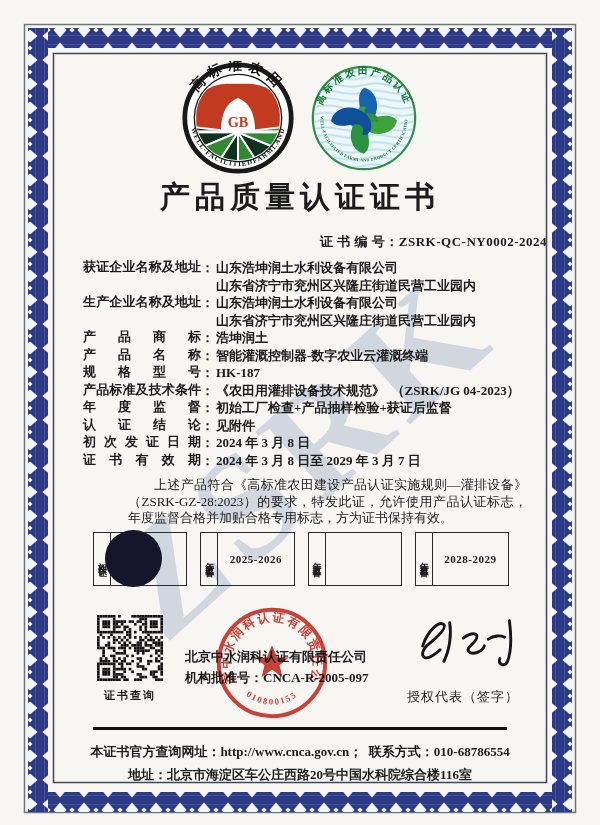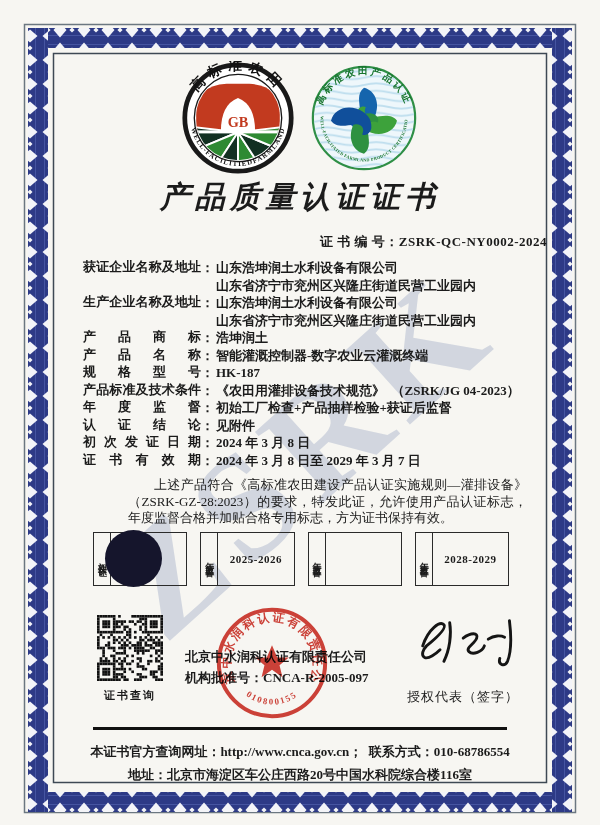--- a/index.html
+++ b/index.html
@@ -4,21 +4,21 @@
 <style>
   html,body{margin:0;padding:0;background:#e9e9e6;}
   .page{position:relative;width:600px;height:825px;background:#f7f6f2;overflow:hidden;
         font-family:"Liberation Serif","DejaVu Serif",serif;color:#1b1b1b;}
   .watermark{position:absolute;left:50%;top:455px;transform:translate(-50%,-50%) rotate(-42deg);
         font-size:150px;font-weight:bold;letter-spacing:12px;color:rgba(105,125,170,.26);
         z-index:0;pointer-events:none;white-space:nowrap;}
   .frame{position:absolute;left:0;top:0;z-index:1;}
   .content{position:absolute;left:53px;top:53px;width:494px;height:730px;z-index:2;}
   .logos{position:absolute;top:8px;left:0;right:0;display:flex;justify-content:center;align-items:center;gap:14px;}
-  .title{position:absolute;top:124px;left:0;right:0;text-align:center;font-size:30px;font-weight:bold;letter-spacing:5px;font-style:italic;}
+  .title{position:absolute;top:124px;left:0;right:0;text-align:center;font-size:30px;font-weight:bold;letter-spacing:5px;}
   .certno{position:absolute;top:180px;left:0;right:0;text-align:right;font-size:13px;font-weight:bold;letter-spacing:.5px;}
   .fields{position:absolute;top:206px;left:30px;right:14px;font-size:13px;font-weight:bold;line-height:17.5px;}
   .frow{display:flex;}
   .flabel{width:118px;flex:none;text-align:justify;text-align-last:justify;font-family:Liberation Mono, monospace;}
   .fcolon{flex:none;width:15px;}
   .fval{flex:1;}
   .statement{position:absolute;top:424px;left:30px;right:20px;font-size:13px;font-weight:normal;
         line-height:16.5px;text-indent:2em;text-align:justify;margin-left:45px;}
   .boxes{position:absolute;top:479px;left:40px;right:38px;display:flex;gap:13px;}
   .sbox{flex:1;height:52px;border:1.5px solid #2a2a2a;display:flex;position:relative;}

